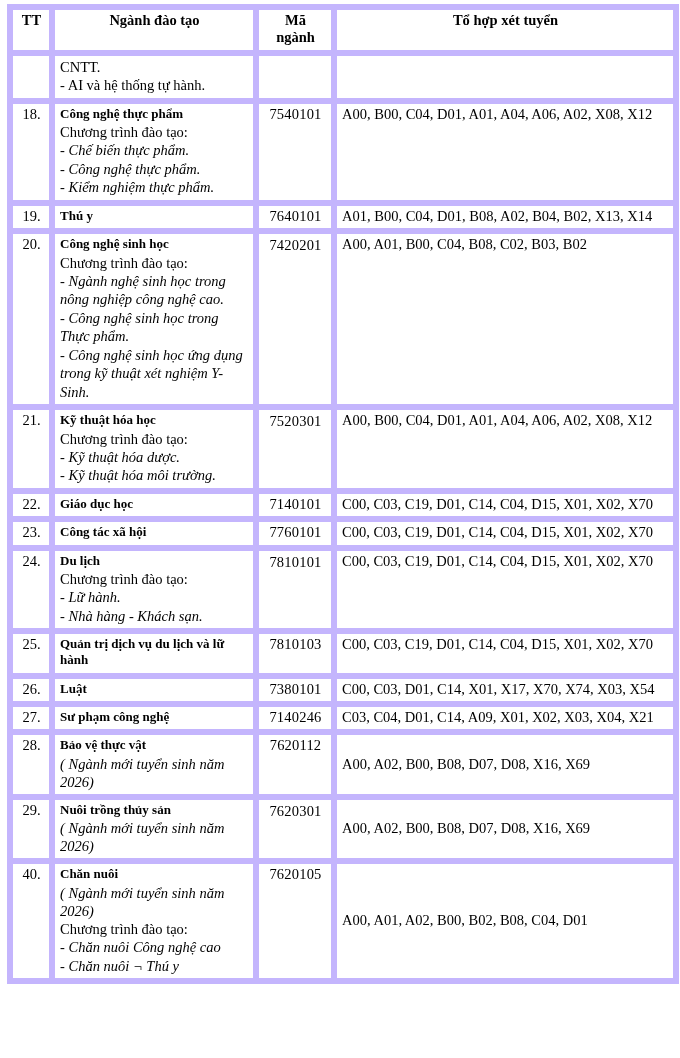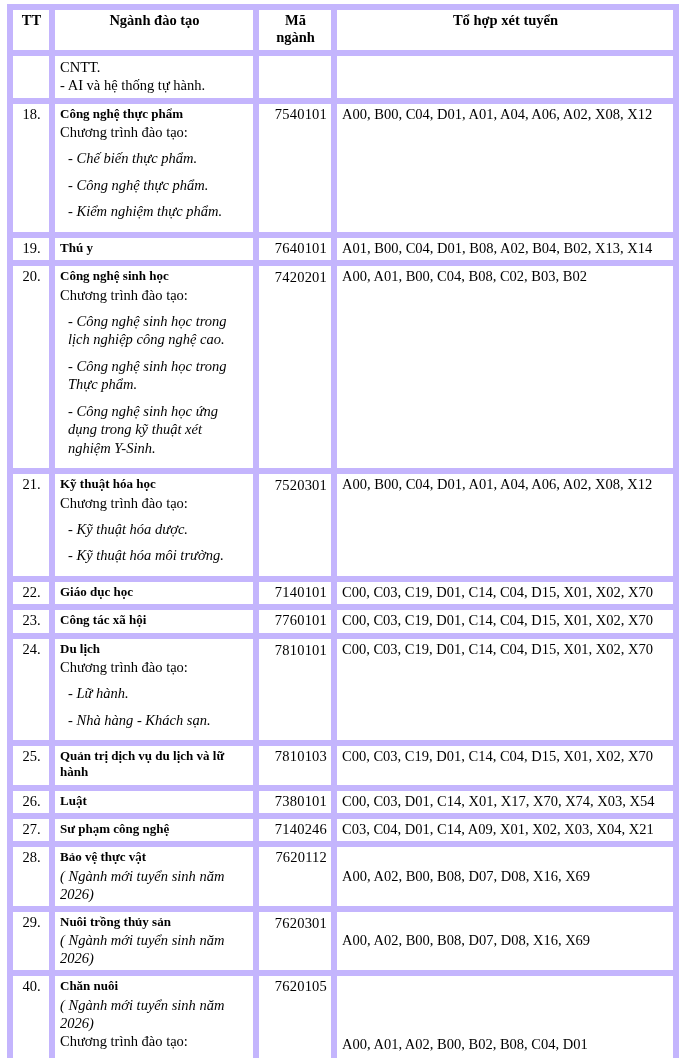--- a/index.html
+++ b/index.html
@@ -45,21 +45,21 @@
     font-size: 15px;
     padding: 4px 3px;
     line-height: 1.15;
   }
   td.tt {
     text-align: center;
     vertical-align: middle;
     font-size: 14.5px;
   }
   td.code {
-    text-align: right;
+    text-align: center;
     vertical-align: middle;
     font-size: 14.5px;
     letter-spacing: 0.2px;
   }
   td.comb {
     vertical-align: top;
     font-size: 14.5px;
     line-height: 1.18;
     padding-top: 2px;
   }
@@ -86,21 +86,21 @@
   }
   .plain {
     font-size: 14.5px;
     line-height: 1.25;
     margin: 0;
   }
   .sub {
     font-style: italic;
     font-size: 14.5px;
     line-height: 1.28;
-    margin: 8px;
+    margin: 0;
   }
   .firstrow-cont {
     font-size: 14.5px;
     line-height: 1.28;
     margin: 0;
   }
 </style>
 </head>
 <body>
 
@@ -152,21 +152,21 @@
         </td>
         <td class="code">7640101</td>
         <td class="comb mid">A01, B00, C04, D01, B08, A02, B04, B02, X13, X14</td>
       </tr>
 
       <tr>
         <td class="tt">20.</td>
         <td class="name">
           <p class="mname">Công nghệ sinh học</p>
           <p class="plain">Chương trình đào tạo:</p>
-          <p class="sub">- Công nghệ sinh học trong lịch nghiệp công nghệ cao.</p>
+          <p class="sub">- Ngành nghệ sinh học trong nông nghiệp công nghệ cao.</p>
           <p class="sub">- Công nghệ sinh học trong Thực phẩm.</p>
           <p class="sub">- Công nghệ sinh học ứng dụng trong kỹ thuật xét nghiệm Y-Sinh.</p>
         </td>
         <td class="code" style="vertical-align: top; padding-top:3px;">7420201</td>
         <td class="comb">A00, A01, B00, C04, B08, C02, B03, B02</td>
       </tr>
 
       <tr>
         <td class="tt">21.</td>
         <td class="name">

